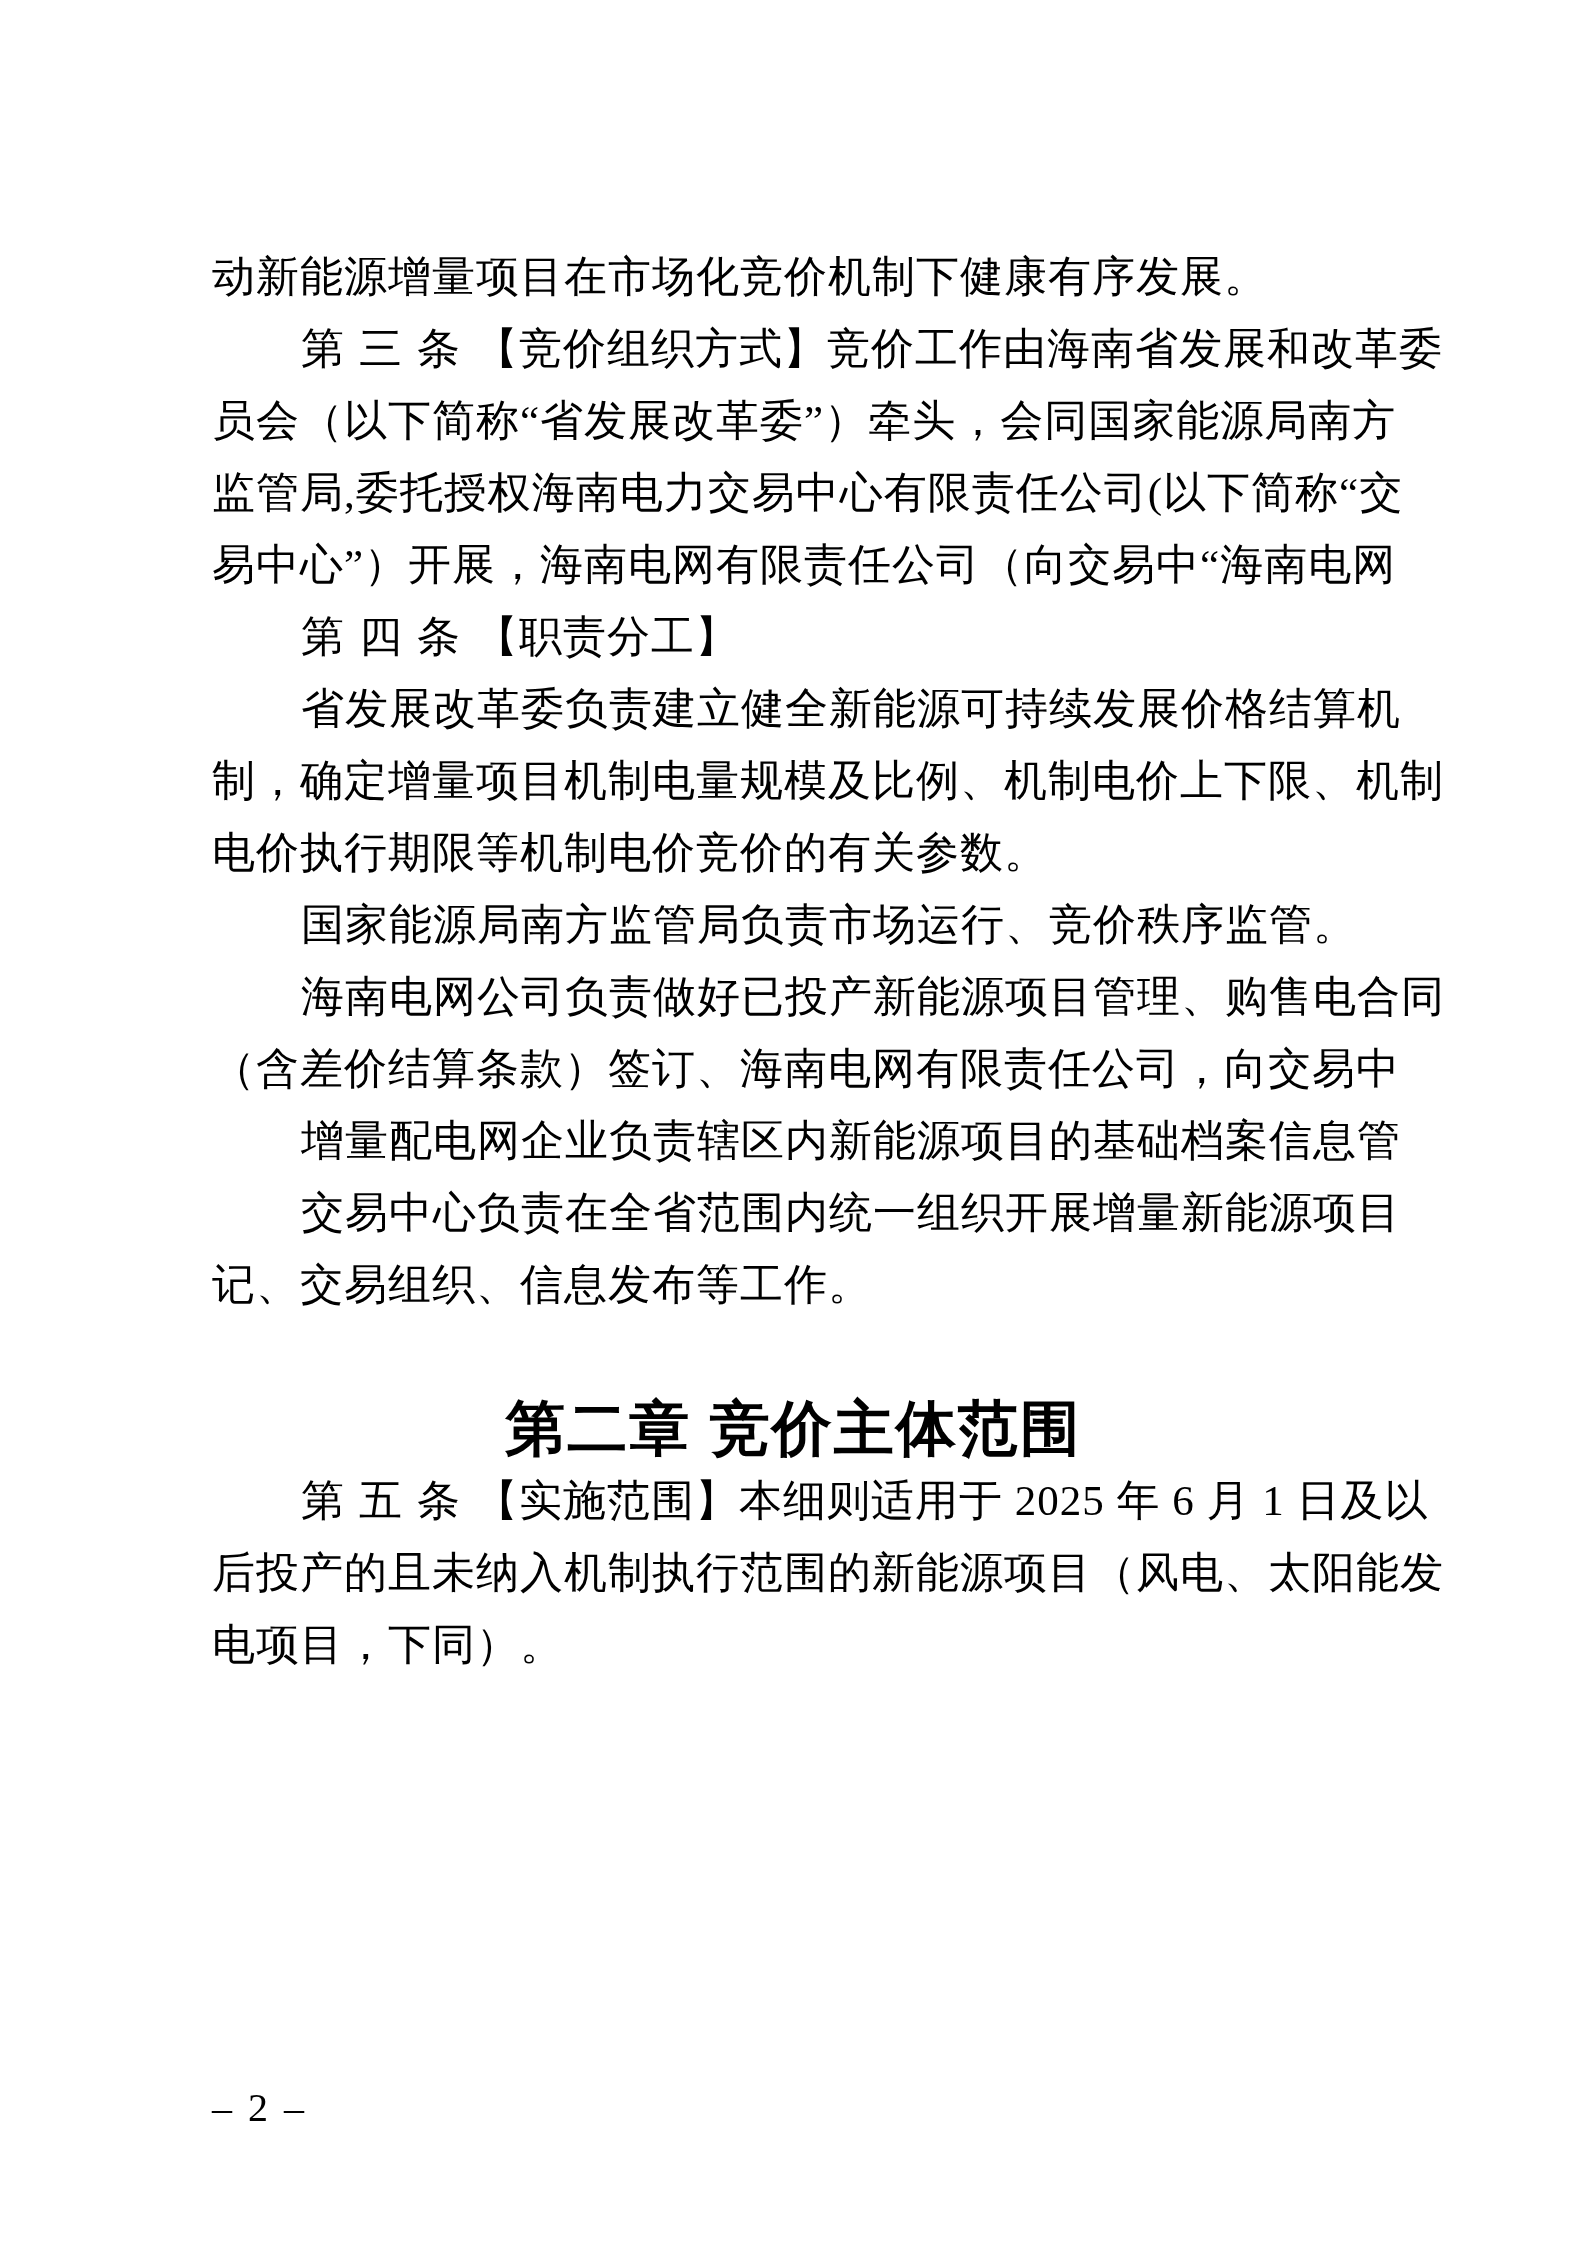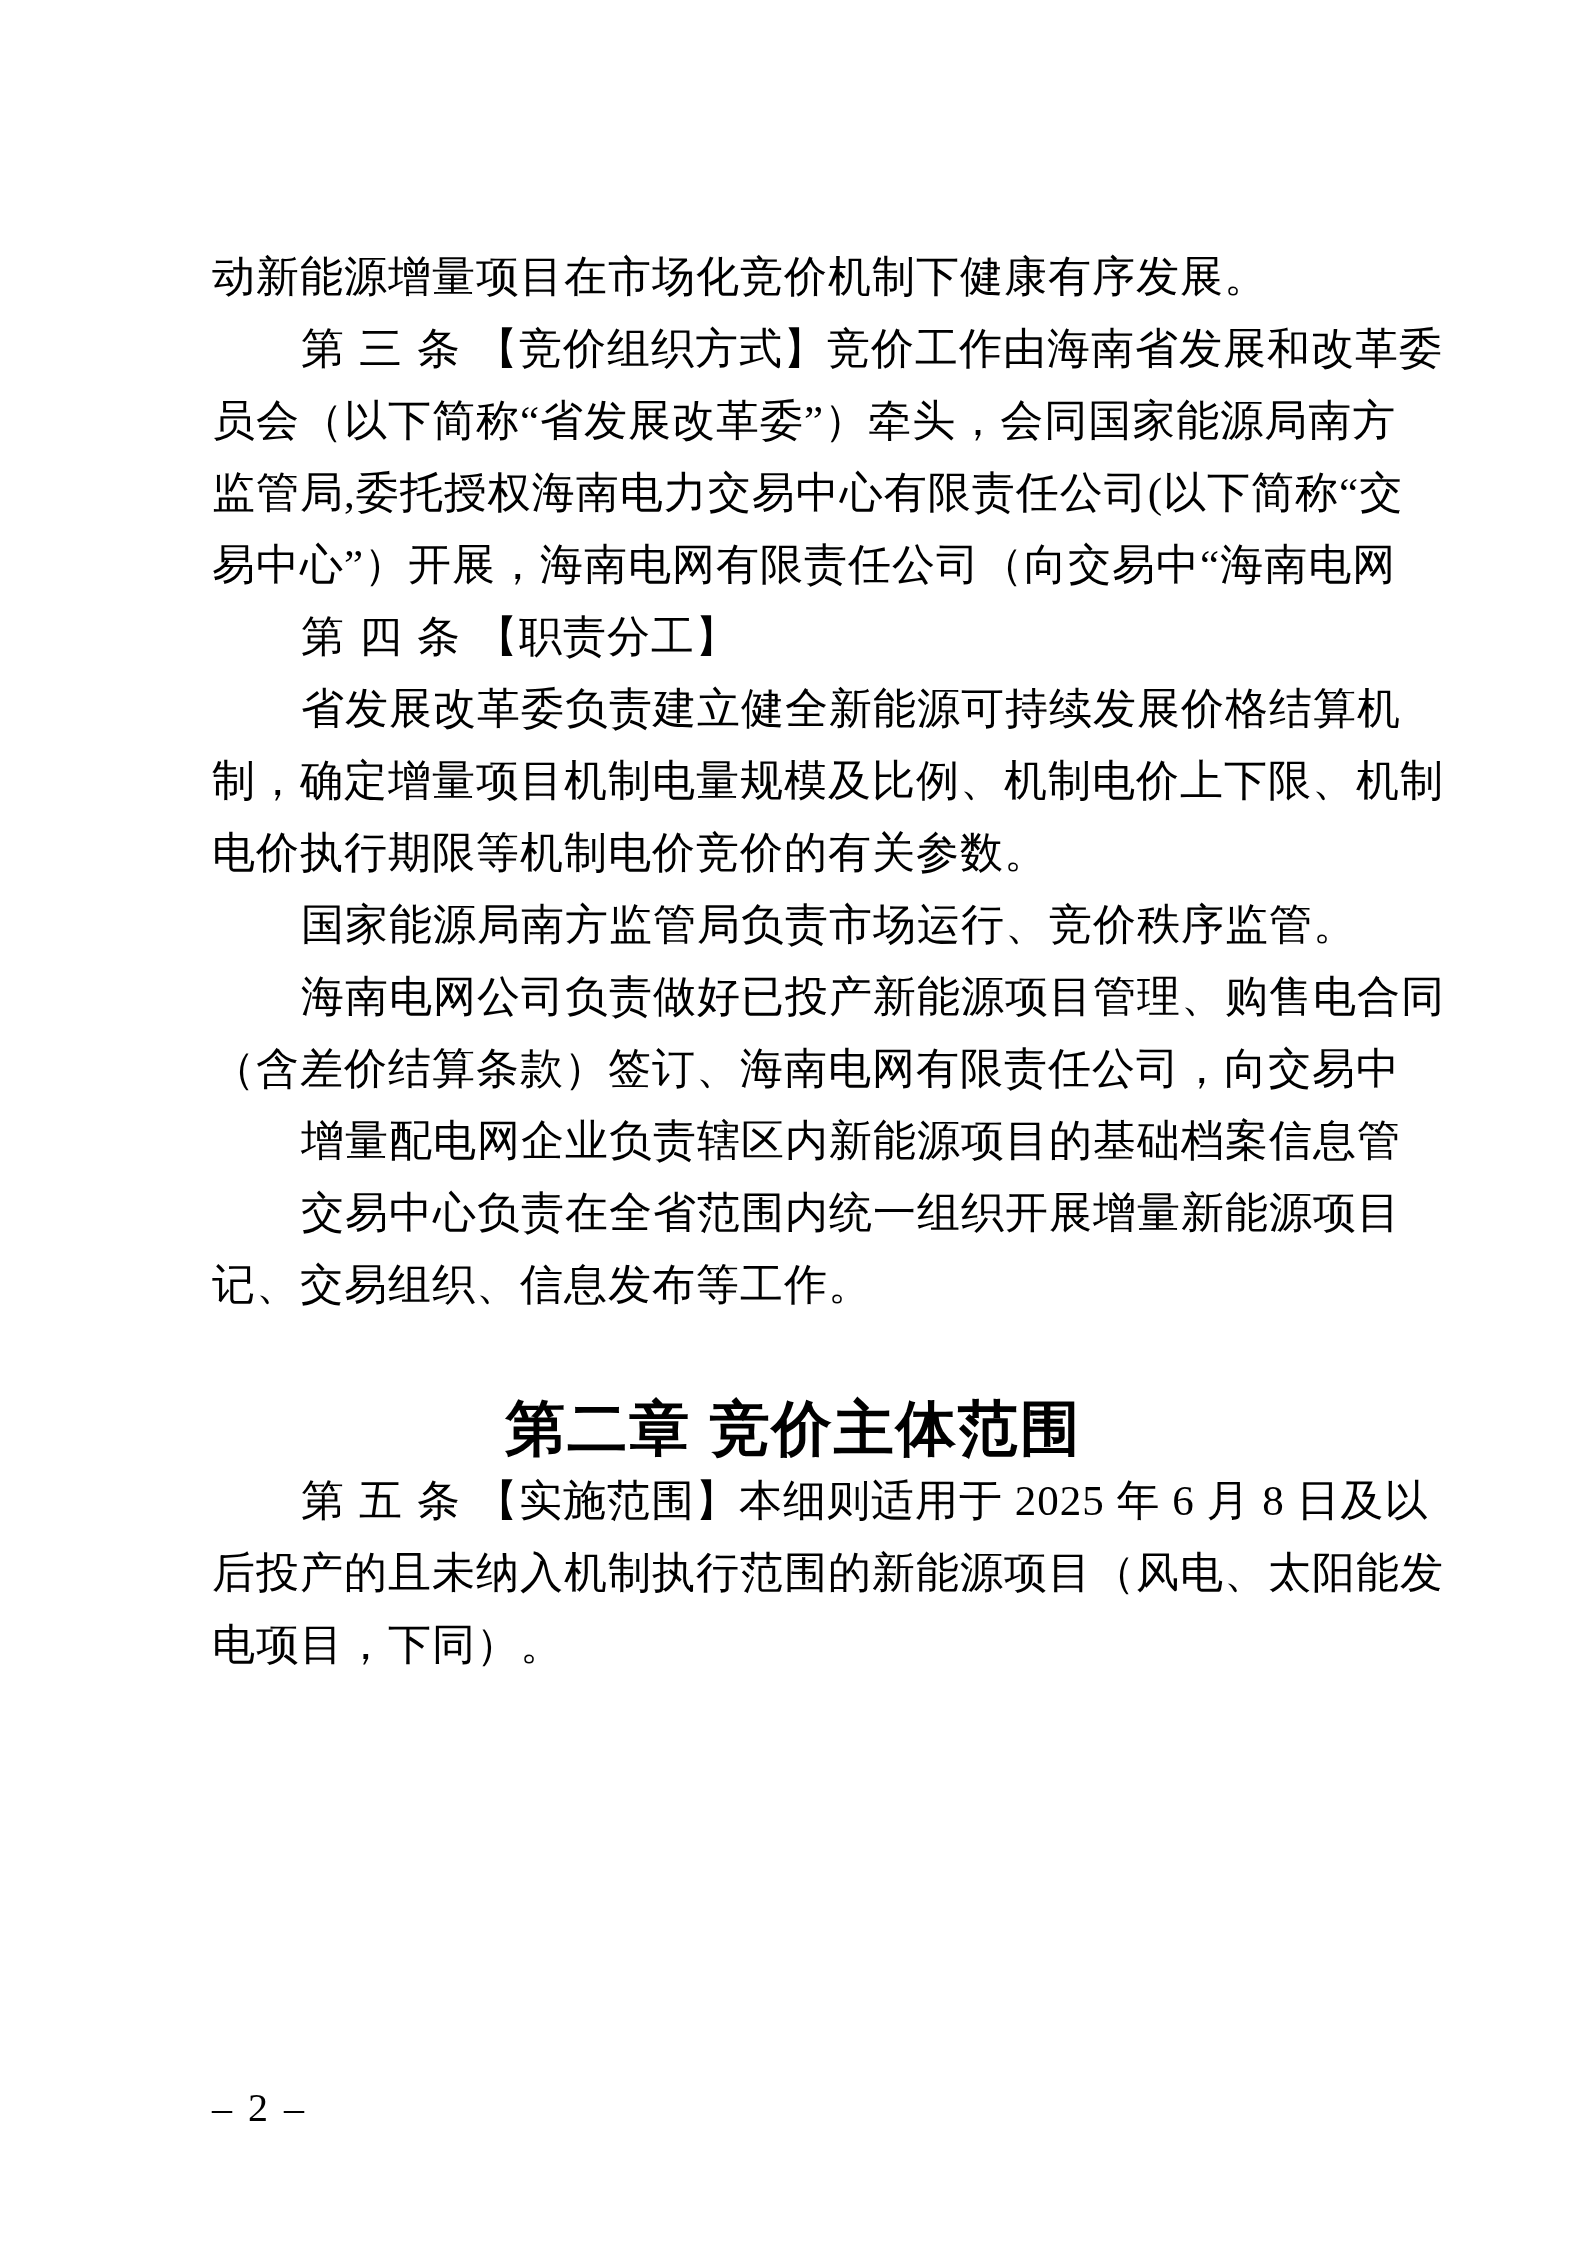--- a/index.html
+++ b/index.html
@@ -74,20 +74,20 @@
       <div class="line fill"><span class="seg">制，确定增量项目机制电量规模及比例、机制电价上下限、机制</span></div>
       <div class="line"><span class="seg">电价执行期限等机制电价竞价的有关参数。</span></div>
       <div class="line indent"><span class="seg">国家能源局南方监管局负责市场运行、竞价秩序监管。</span></div>
       <div class="line indent fill"><span class="seg">海南电网公司负责做好已投产新能源项目管理、购售电合同</span></div>
       <div class="line fill"><span class="seg">（含差价结算条款）签订、海南电网有限责任公司，向交易中</span></div>
       <div class="line indent fill"><span class="seg">增量配电网企业负责辖区内新能源项目的基础档案信息管</span></div>
       <div class="line indent fill"><span class="seg">交易中心负责在全省范围内统一组织开展增量新能源项目</span></div>
       <div class="line"><span class="seg">记、交易组织、信息发布等工作。</span></div>
       <div class="line blank"></div>
       <div class="line heading"><span class="seg">第二章 竞价主体范围</span></div>
-      <div class="line indent fill"><span class="article-num">第五条</span><span class="seg">【实施范围】本细则适用于 2025 年 6 月 8 日及以</span></div>
+      <div class="line indent fill"><span class="article-num">第五条</span><span class="seg">【实施范围】本细则适用于 2025 年 6 月 1 日及以</span></div>
       <div class="line fill"><span class="seg">后投产的且未纳入机制执行范围的新能源项目（风电、太阳能发</span></div>
       <div class="line"><span class="seg">电项目，下同）。</span></div>
     </div>
   <div class="footer">
     <span>– 2 –</span>
   </div>
 </div>
 
 </body></html>

